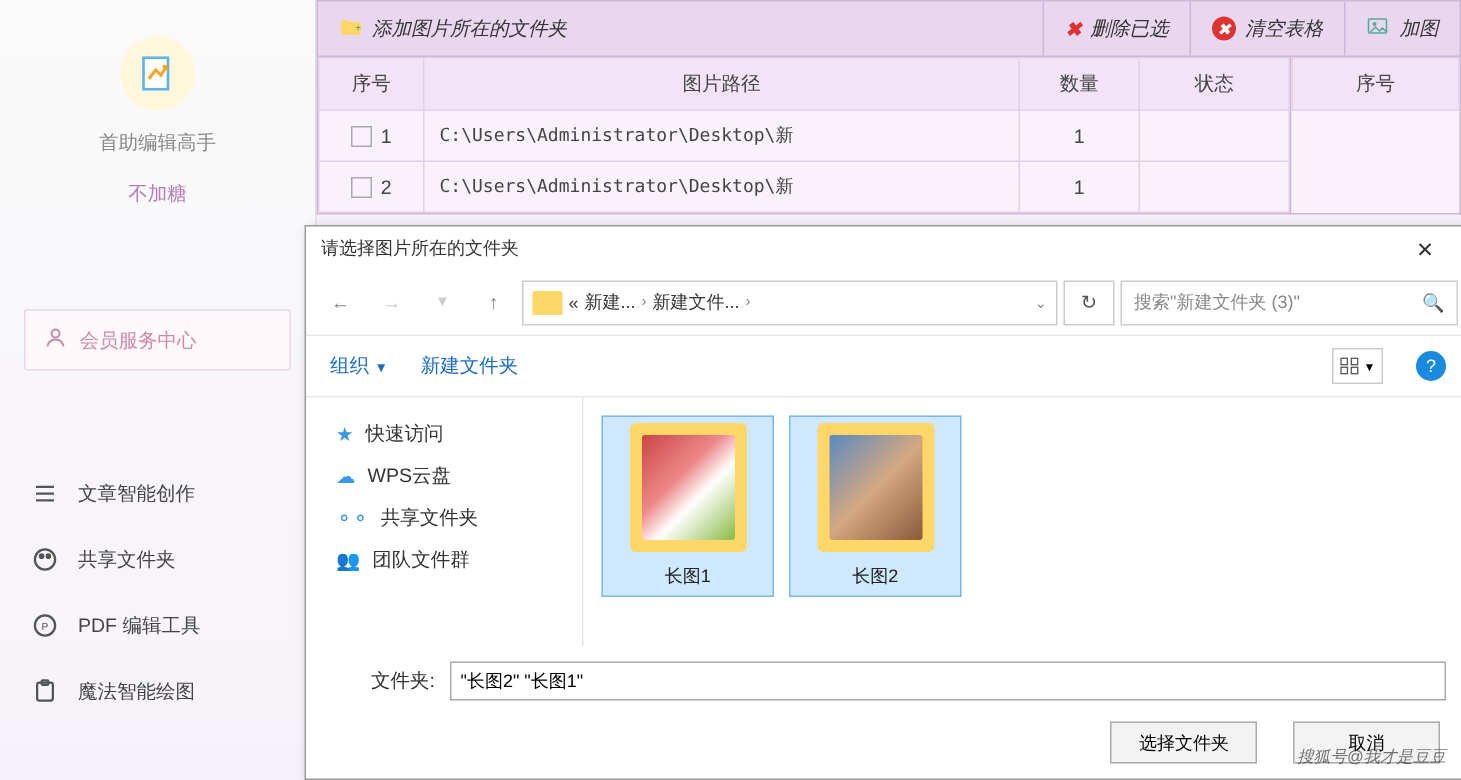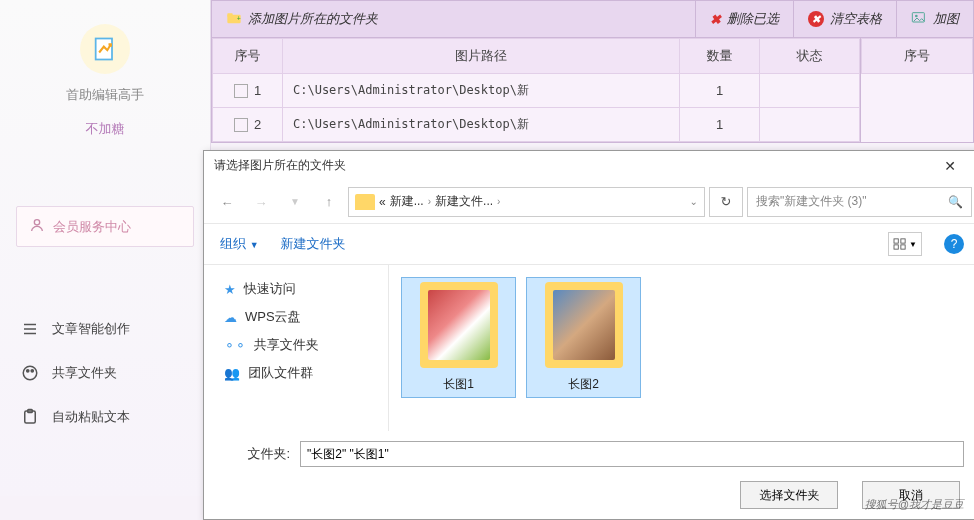--- a/index.html
+++ b/index.html
@@ -112,25 +112,34 @@
             <circle cx="12" cy="12" r="9"></circle>
             <circle cx="9" cy="9" r="1.5" fill="currentColor"></circle>
             <circle cx="15" cy="9" r="1.5" fill="currentColor"></circle>
           </svg>
         </span>
         <span>共享文件夹</span>
       </div>
     <div class="nav-item">
         <span class="ic">
           <svg width="18" height="18" viewBox="0 0 24 24" fill="none" stroke="currentColor" stroke-width="2">
+            <circle cx="12" cy="12" r="9"></circle>
+            <text x="12" y="16" text-anchor="middle" font-size="9" fill="currentColor" stroke="none">P</text>
+          </svg>
+        </span>
+        <span>PDF 编辑工具</span>
+      </div>
+    <div class="nav-item">
+        <span class="ic">
+          <svg width="18" height="18" viewBox="0 0 24 24" fill="none" stroke="currentColor" stroke-width="2">
             <rect x="5" y="4" width="14" height="16" rx="2"></rect>
             <rect x="9" y="2" width="6" height="4" rx="1"></rect>
           </svg>
         </span>
-        <span>自动粘贴文本</span>
+        <span>魔法智能绘图</span>
       </div>
   </div>
 </div>
 
 <div class="main">
   <div class="toolbar">
     <div class="tb-btn grow">
         <span><svg width="16" height="14" viewBox="0 0 24 20">
             <rect x="2" y="5" width="20" height="13" rx="2" fill="#ffd768"></rect>
             <rect x="2" y="3" width="8" height="5" rx="1" fill="#ffd768"></rect>

